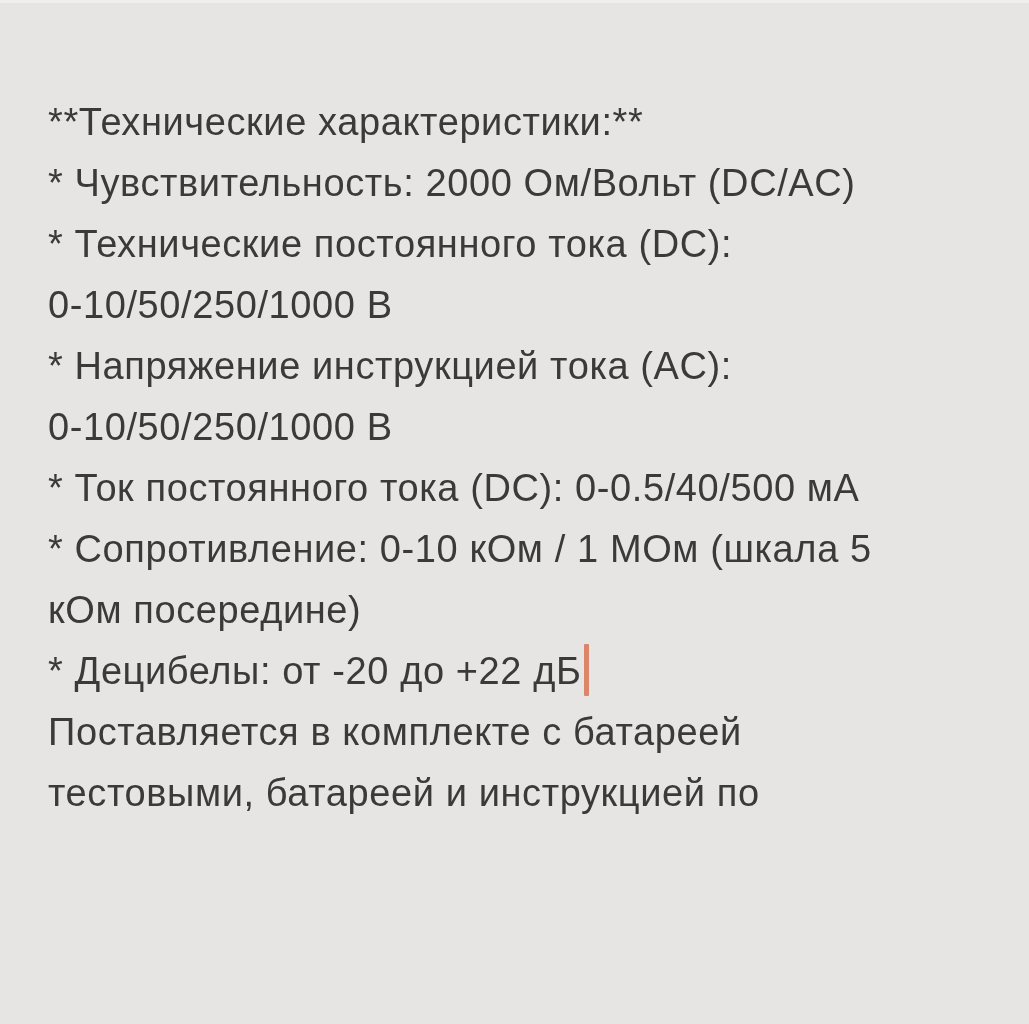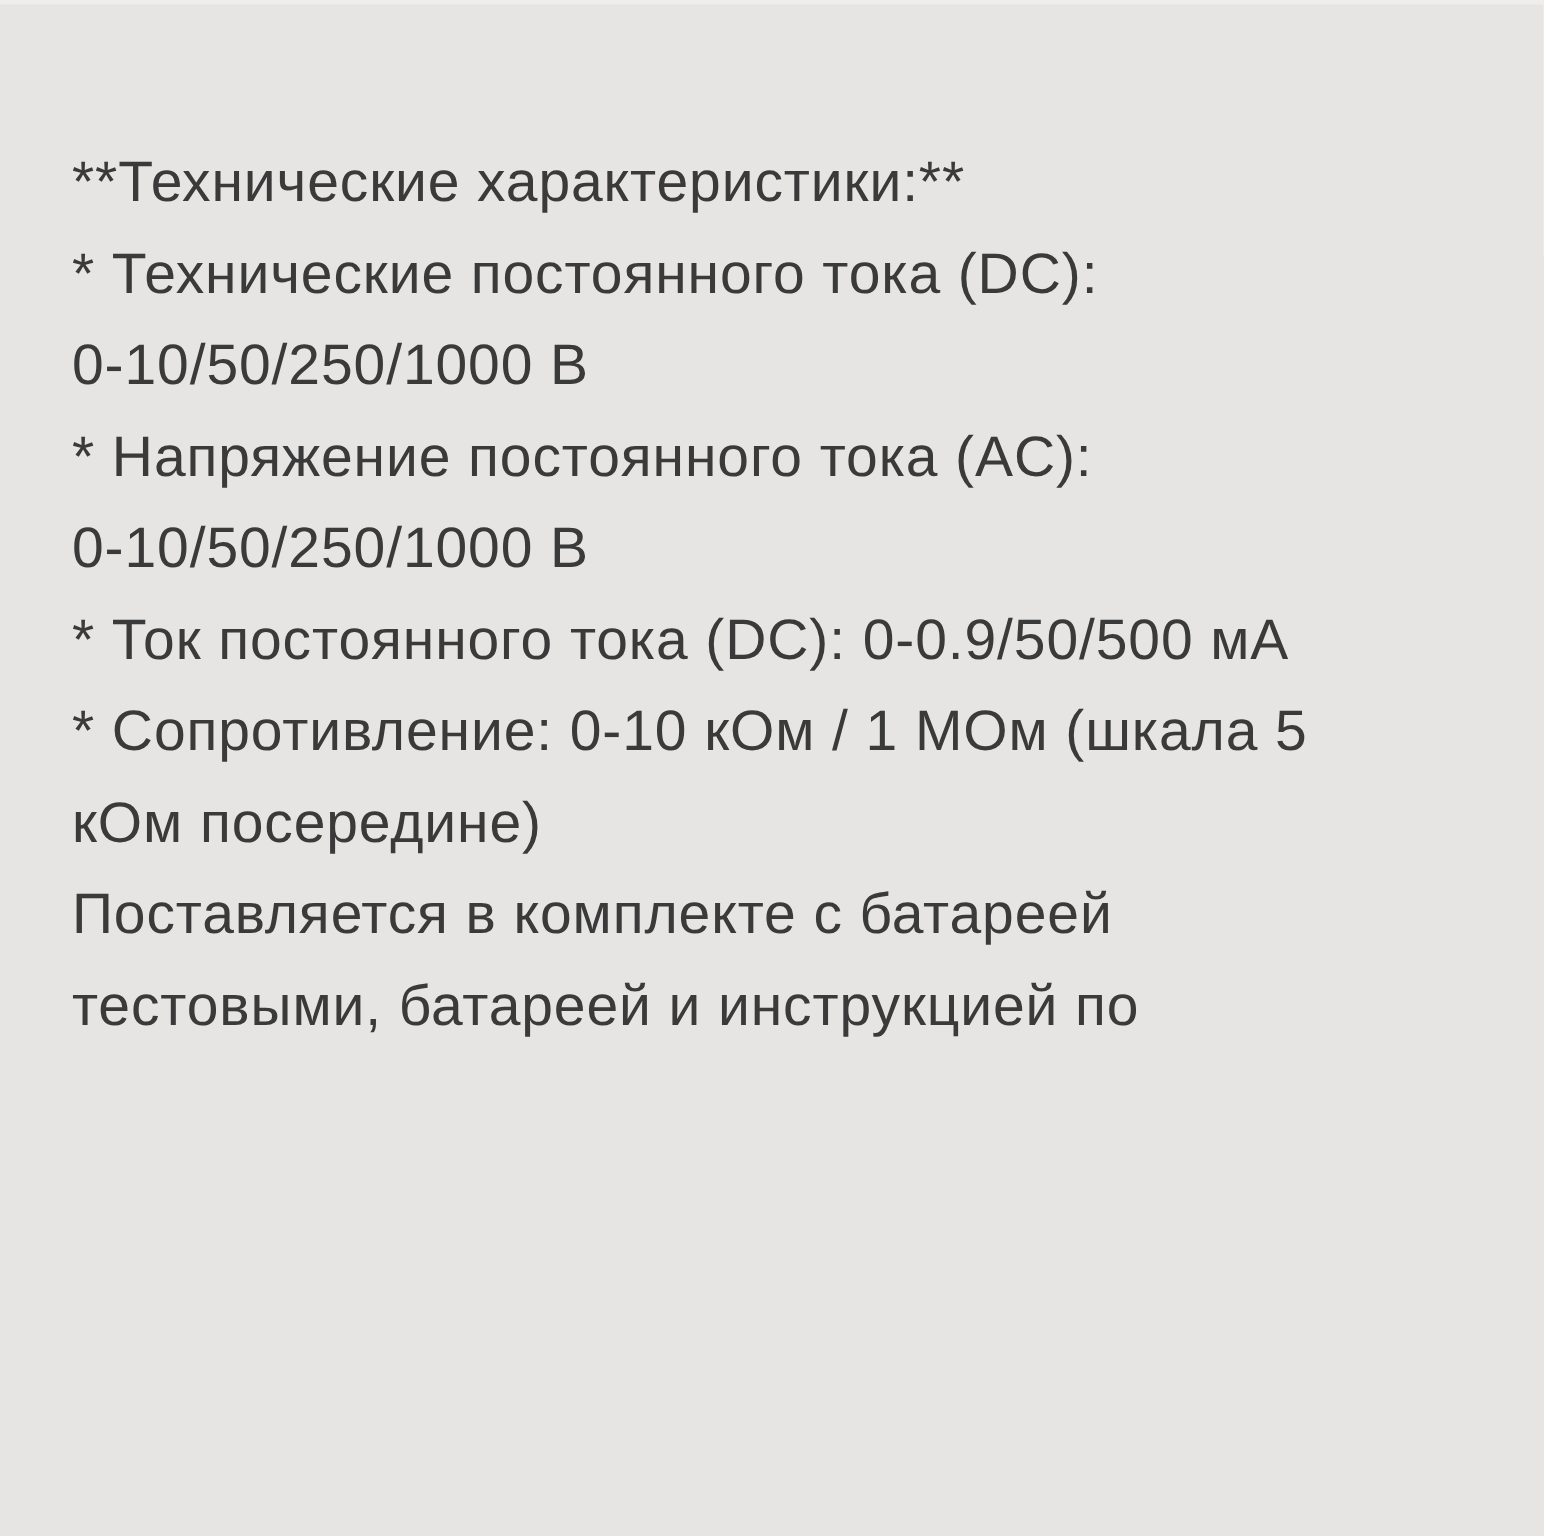--- a/index.html
+++ b/index.html
@@ -51,34 +51,36 @@
   }
 </style>
 </head>
 <body>
 
 <div class="screen">
   <div class="top-strip"></div>
   <div class="text-area" id="text-area">
   <div class="line"><span>**Технические характеристики:**</span></div>
 
+  <div class="line"><span>* Чувствительность: 2000 Ом/Вольт (DC/AC)</span></div>
 
   <div class="line"><span>* Технические постоянного тока (DC):</span></div>
 
   <div class="line"><span>0-10/50/250/1000 В</span></div>
 
-  <div class="line"><span>* Напряжение постоянного тока (AC):</span></div>
+  <div class="line"><span>* Напряжение инструкцией тока (AC):</span></div>
 
   <div class="line"><span>0-10/50/250/1000 В</span></div>
 
-  <div class="line"><span>* Ток постоянного тока (DC): 0-0.9/50/500 мА</span></div>
+  <div class="line"><span>* Ток постоянного тока (DC): 0-0.5/40/500 мА</span></div>
 
   <div class="line"><span>* Сопротивление: 0-10 кОм / 1 МОм (шкала 5</span></div>
 
   <div class="line"><span>кОм посередине)</span></div>
 
+  <div class="line"><span>* Децибелы: от -20 до +22 дБ</span><span class="caret"></span></div>
 
   <div class="line"><span>Поставляется в комплекте с батареей</span></div>
 
   <div class="line"><span>тестовыми, батареей и инструкцией по</span></div>
 
 </div>
 </div>
 
 </body></html>

